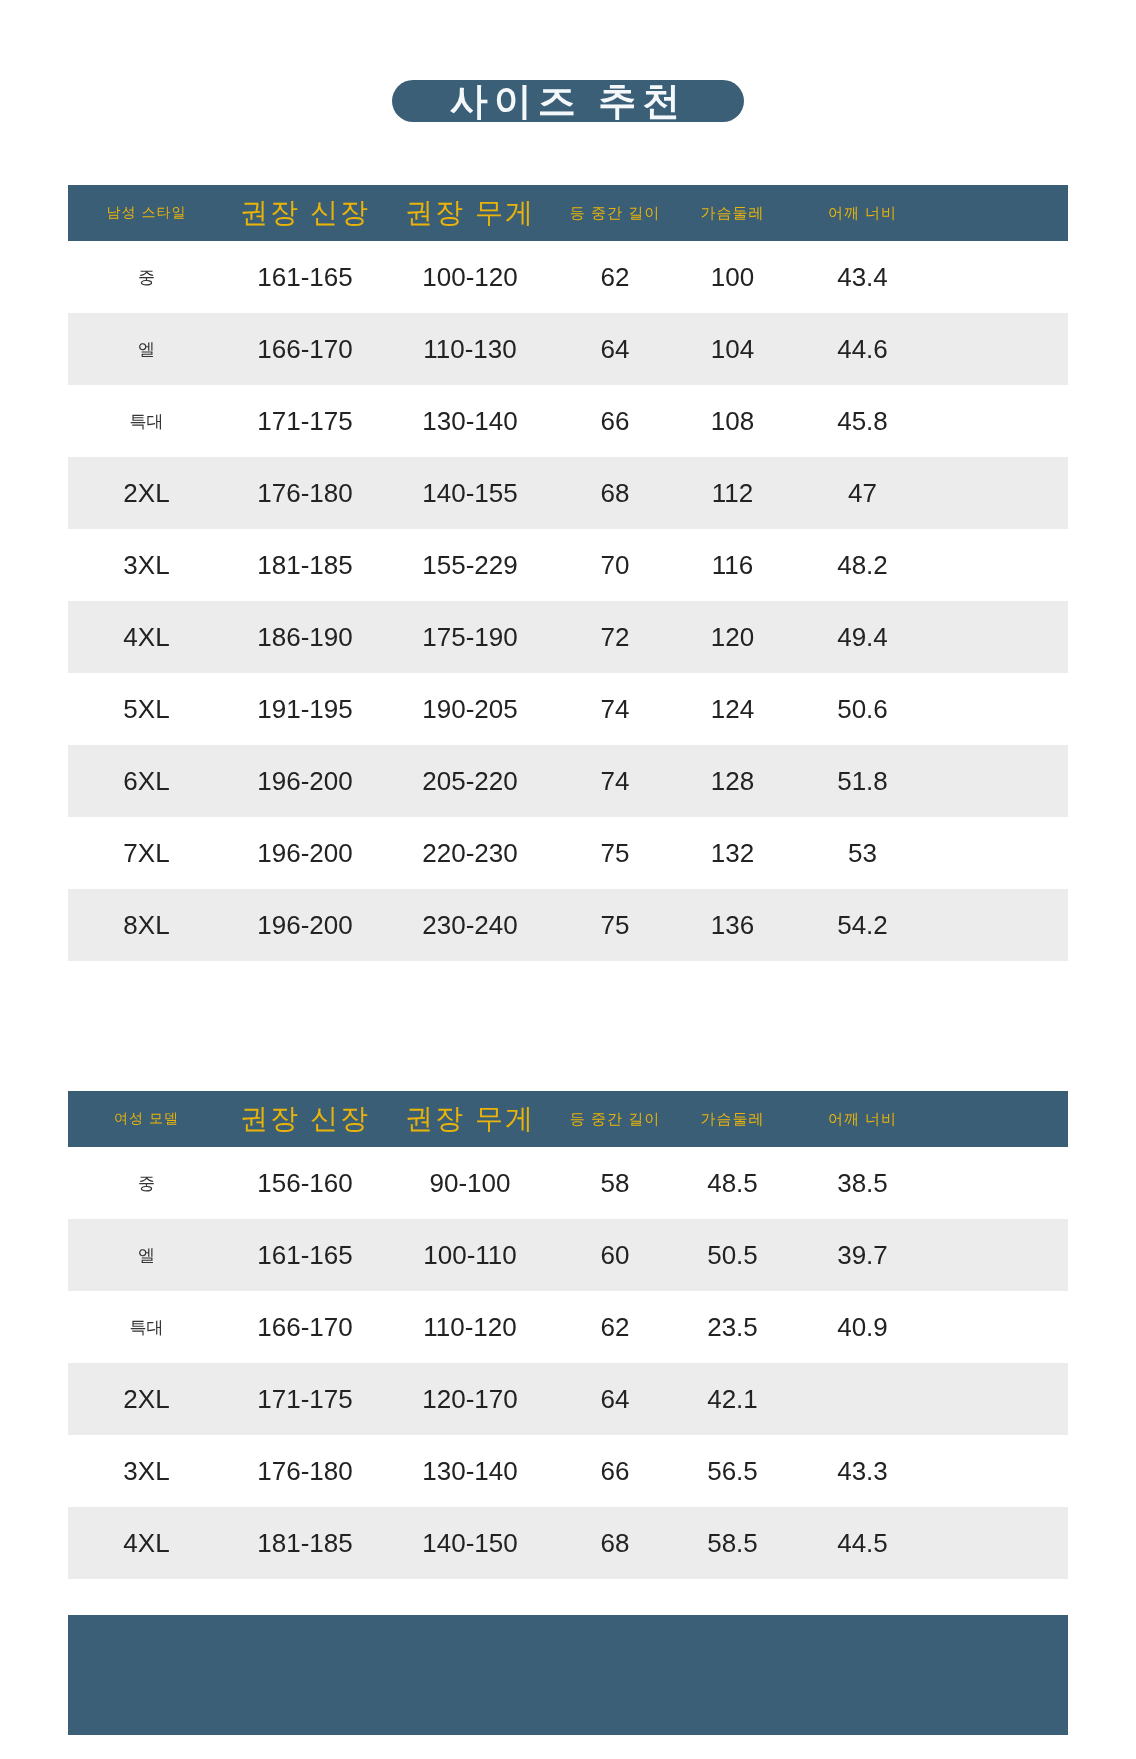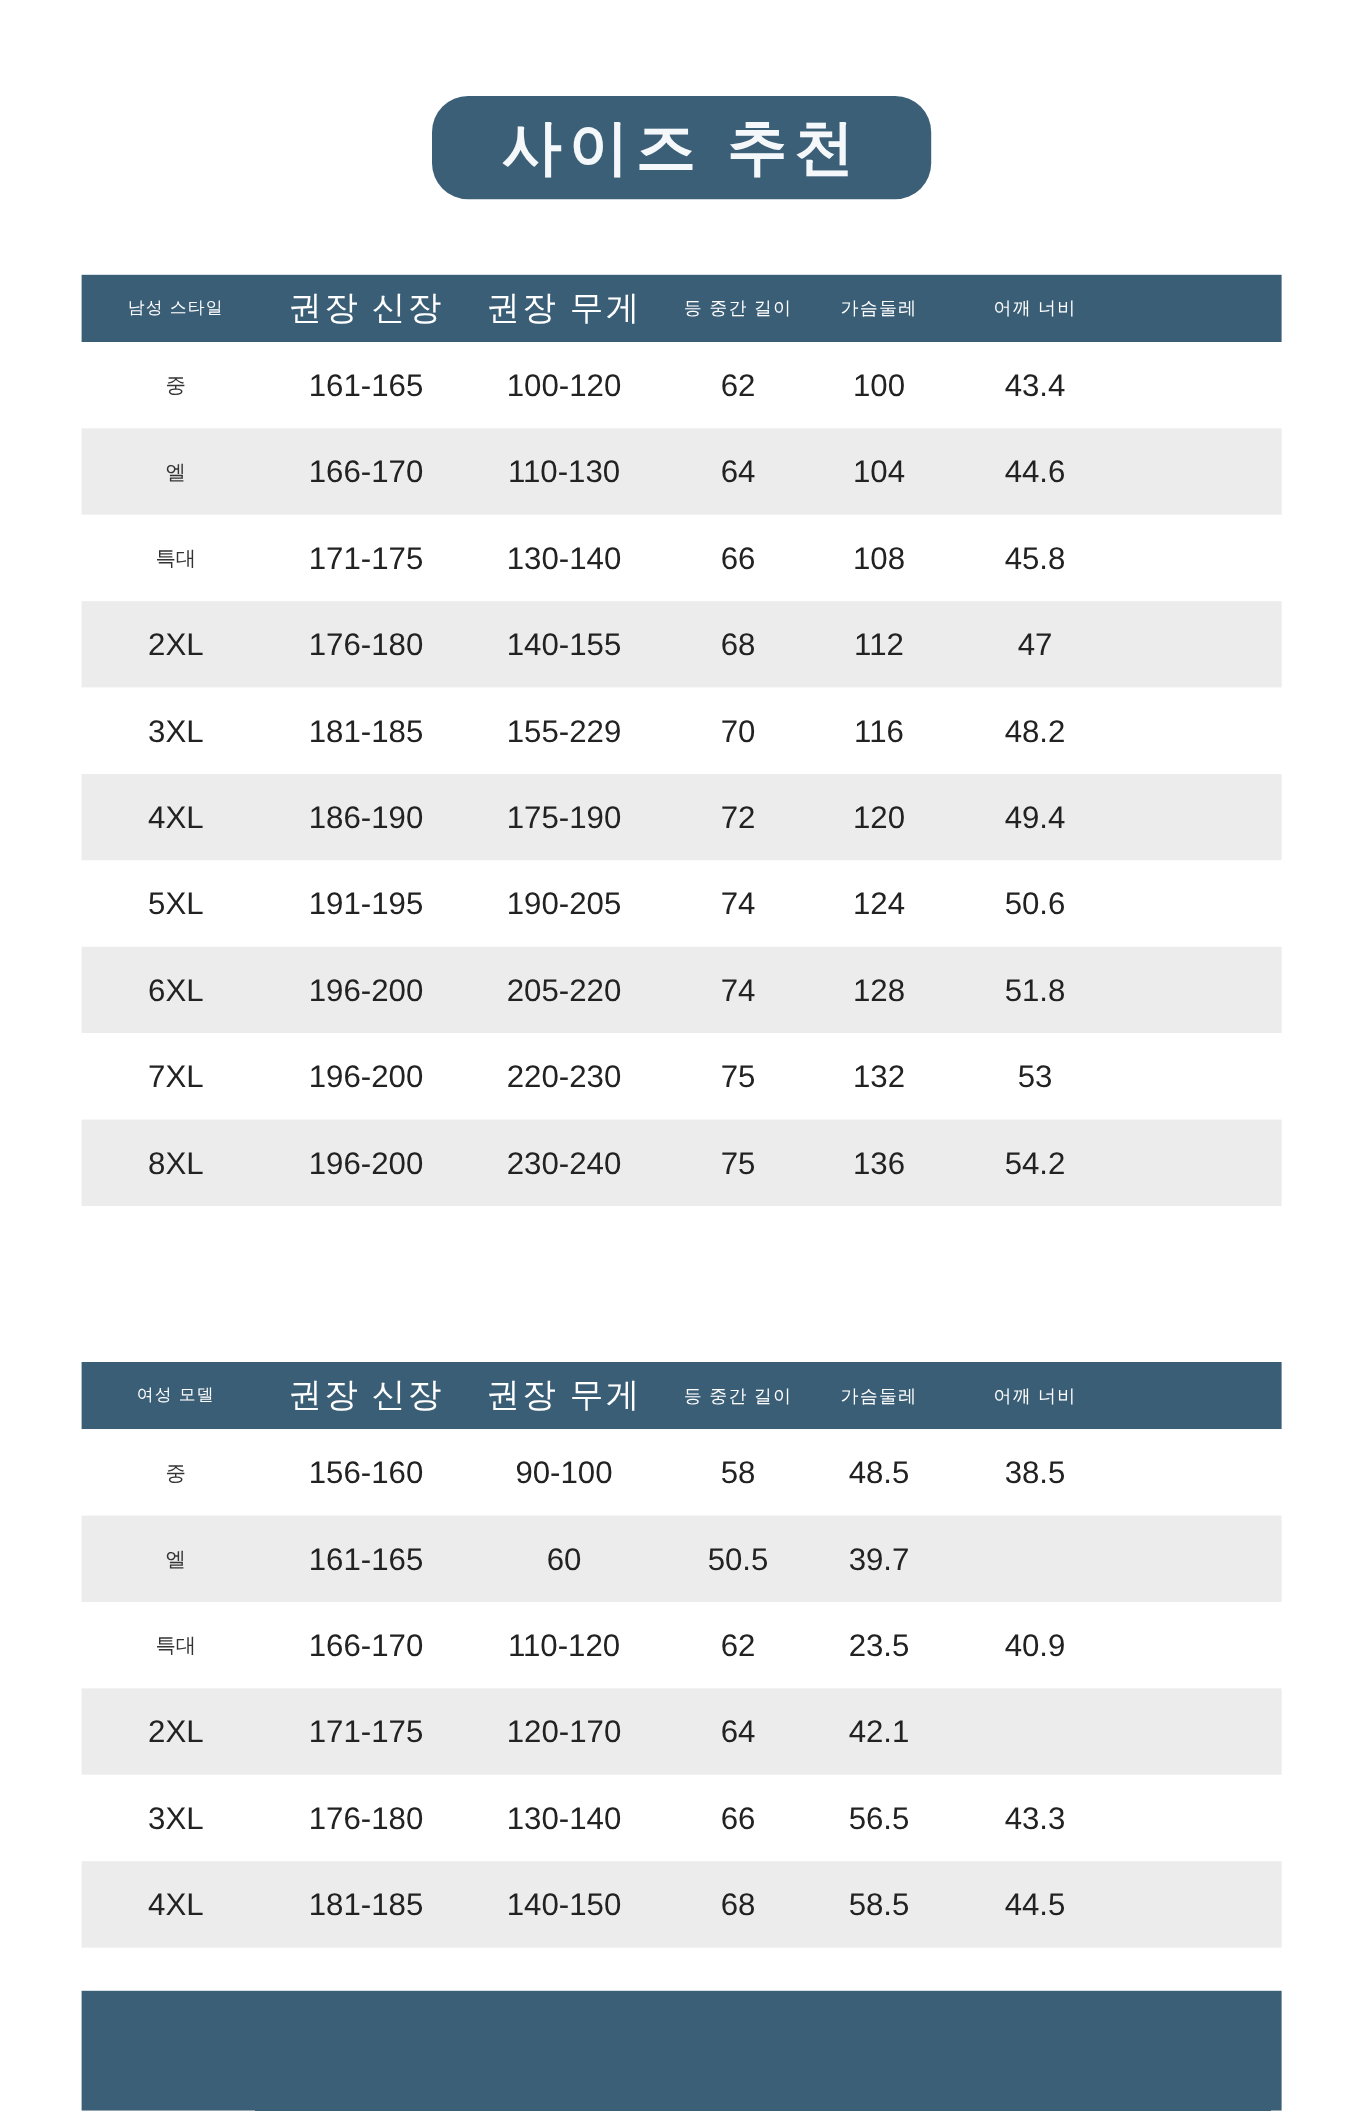--- a/index.html
+++ b/index.html
@@ -17,46 +17,46 @@
   }
   
   .title-wrap {
     padding-top: 80px;
     text-align: center;
   }
   .title-pill {
     display: inline-block;
     background: #3c5f78;
     color: #f5f8fa;
-    font-size: 50px;
+    font-size: 38px;
     font-weight: bold;
     letter-spacing: 6px;
     border-radius: 30px;
-    padding: 22px 58px;
+    padding: 0 58px;
     line-height: 42px;
     text-align: right;
   }
   
   .size-table {
     width: 1000px;
     margin: 0 auto;
   }
   .table-men { margin-top: 63px; }
   .table-women { margin-top: 130px; }
   .thead {
     display: grid;
     grid-template-columns: 157px 160px 170px 120px 115px 145px;
     background: #3b5e77;
     height: 56px;
   }
   .hcell {
     display: flex;
     align-items: center;
     justify-content: center;
-    color: #ffffff;
+    color: #eab308;
     text-align: center;
     white-space: nowrap;
   }
   .hcell-0 { font-size: 14px; letter-spacing: 1px; }
   .hcell-1, .hcell-2 { font-size: 28px; letter-spacing: 2px; }
   .hcell-3, .hcell-4, .hcell-5 { font-size: 15px; letter-spacing: 1px; }
   .tbody { width: 100%; }
   .trow {
     display: grid;
     grid-template-columns: 157px 160px 170px 120px 115px 145px;
@@ -198,20 +198,21 @@
           <div class="cell cell-0 size-kr">중</div>
           <div class="cell cell-1">156-160</div>
           <div class="cell cell-2">90-100</div>
           <div class="cell cell-3">58</div>
           <div class="cell cell-4">48.5</div>
           <div class="cell cell-5">38.5</div>
         </div>
         <div class="trow alt">
           <div class="cell cell-0 size-kr">엘</div>
           <div class="cell cell-1">161-165</div>
+          <div class="cell cell-2">100-110</div>
           <div class="cell cell-3">60</div>
           <div class="cell cell-4">50.5</div>
           <div class="cell cell-5">39.7</div>
         </div>
         <div class="trow">
           <div class="cell cell-0 size-kr">특대</div>
           <div class="cell cell-1">166-170</div>
           <div class="cell cell-2">110-120</div>
           <div class="cell cell-3">62</div>
           <div class="cell cell-4">23.5</div>

